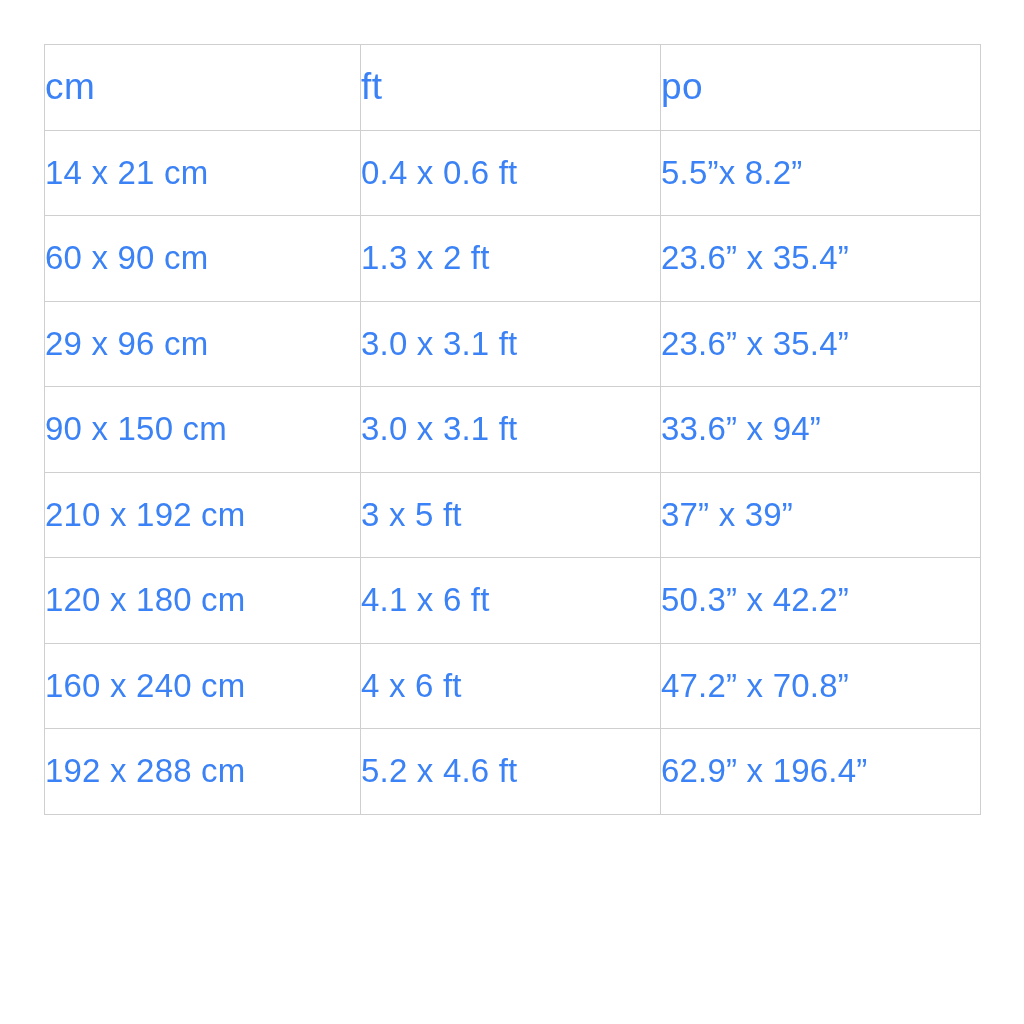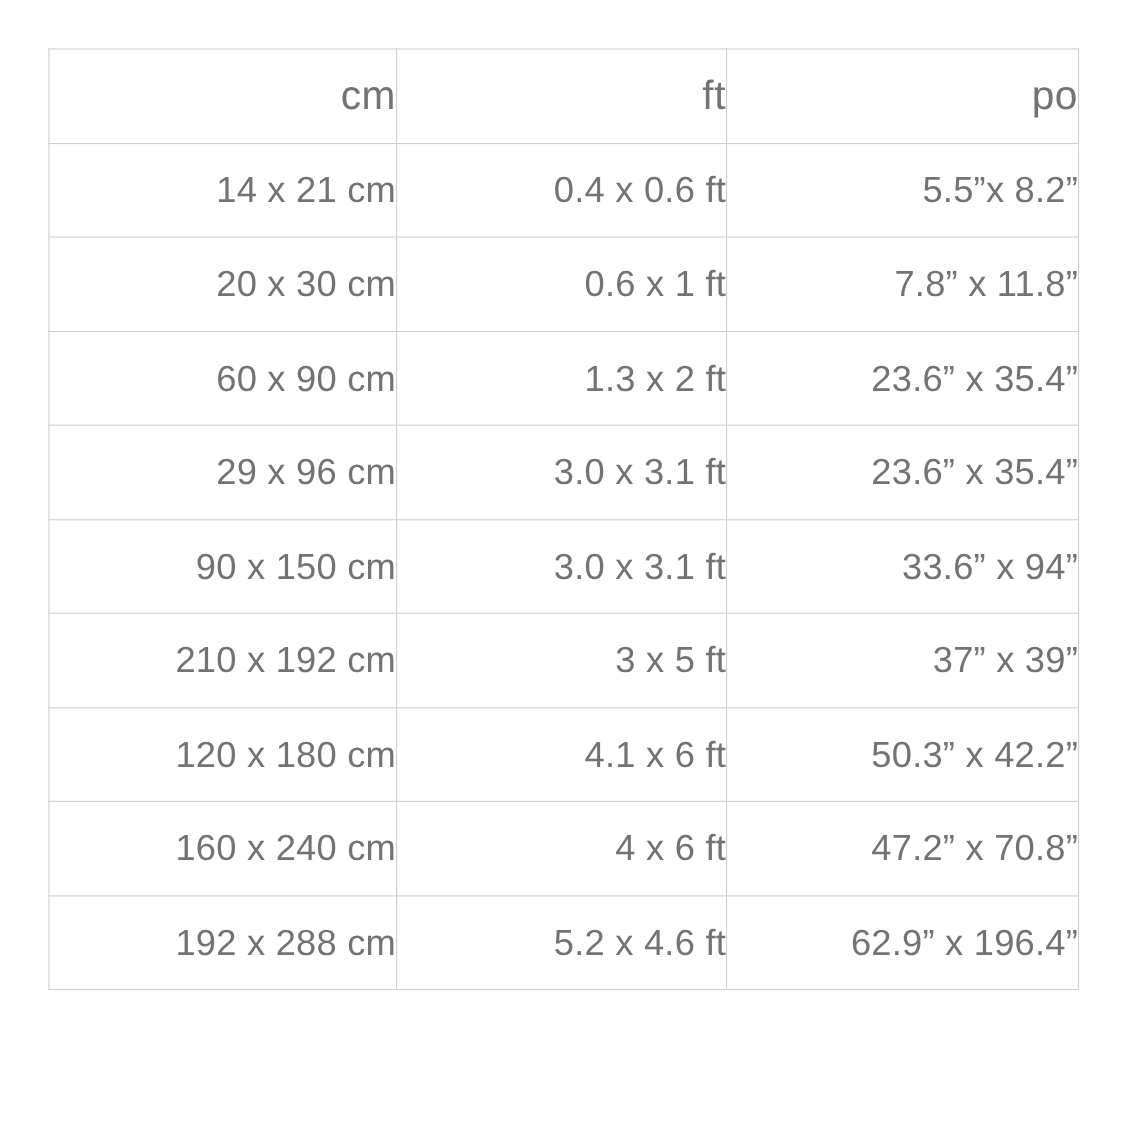--- a/index.html
+++ b/index.html
@@ -32,24 +32,24 @@
     width: 936px;
     table-layout: fixed;
   }
   table.size-table col.c1 { width: 316px; }
   table.size-table col.c2 { width: 300px; }
   table.size-table col.c3 { width: 320px; }
 
   table.size-table th,
   table.size-table td {
     border: 1px solid #cfcfcf;
-    text-align: right;
+    text-align: left;
     vertical-align: middle;
     font-weight: normal;
-    color: #737373;
+    color: #3b82f6;
     padding: 0;
     height: 84.5px;
     line-height: 1.15;
     white-space: nowrap;
   }
   table.size-table thead th {
     font-size: 37px;
     letter-spacing: 0.5px;
   }
   table.size-table tbody td {
@@ -74,25 +74,20 @@
           <th>cm</th>
           <th>ft</th>
           <th>po</th>
         </tr>
       </thead>
       <tbody>
         <tr>
           <td>14 x 21 cm</td>
           <td>0.4 x 0.6 ft</td>
           <td>5.5”x 8.2”</td>
-        </tr>
-        <tr>
-          <td>20 x 30 cm</td>
-          <td>0.6 x 1 ft</td>
-          <td>7.8” x 11.8”</td>
         </tr>
         <tr>
           <td>60 x 90 cm</td>
           <td>1.3 x 2 ft</td>
           <td>23.6” x 35.4”</td>
         </tr>
         <tr>
           <td>29 x 96 cm</td>
           <td>3.0 x 3.1 ft</td>
           <td>23.6” x 35.4”</td>

